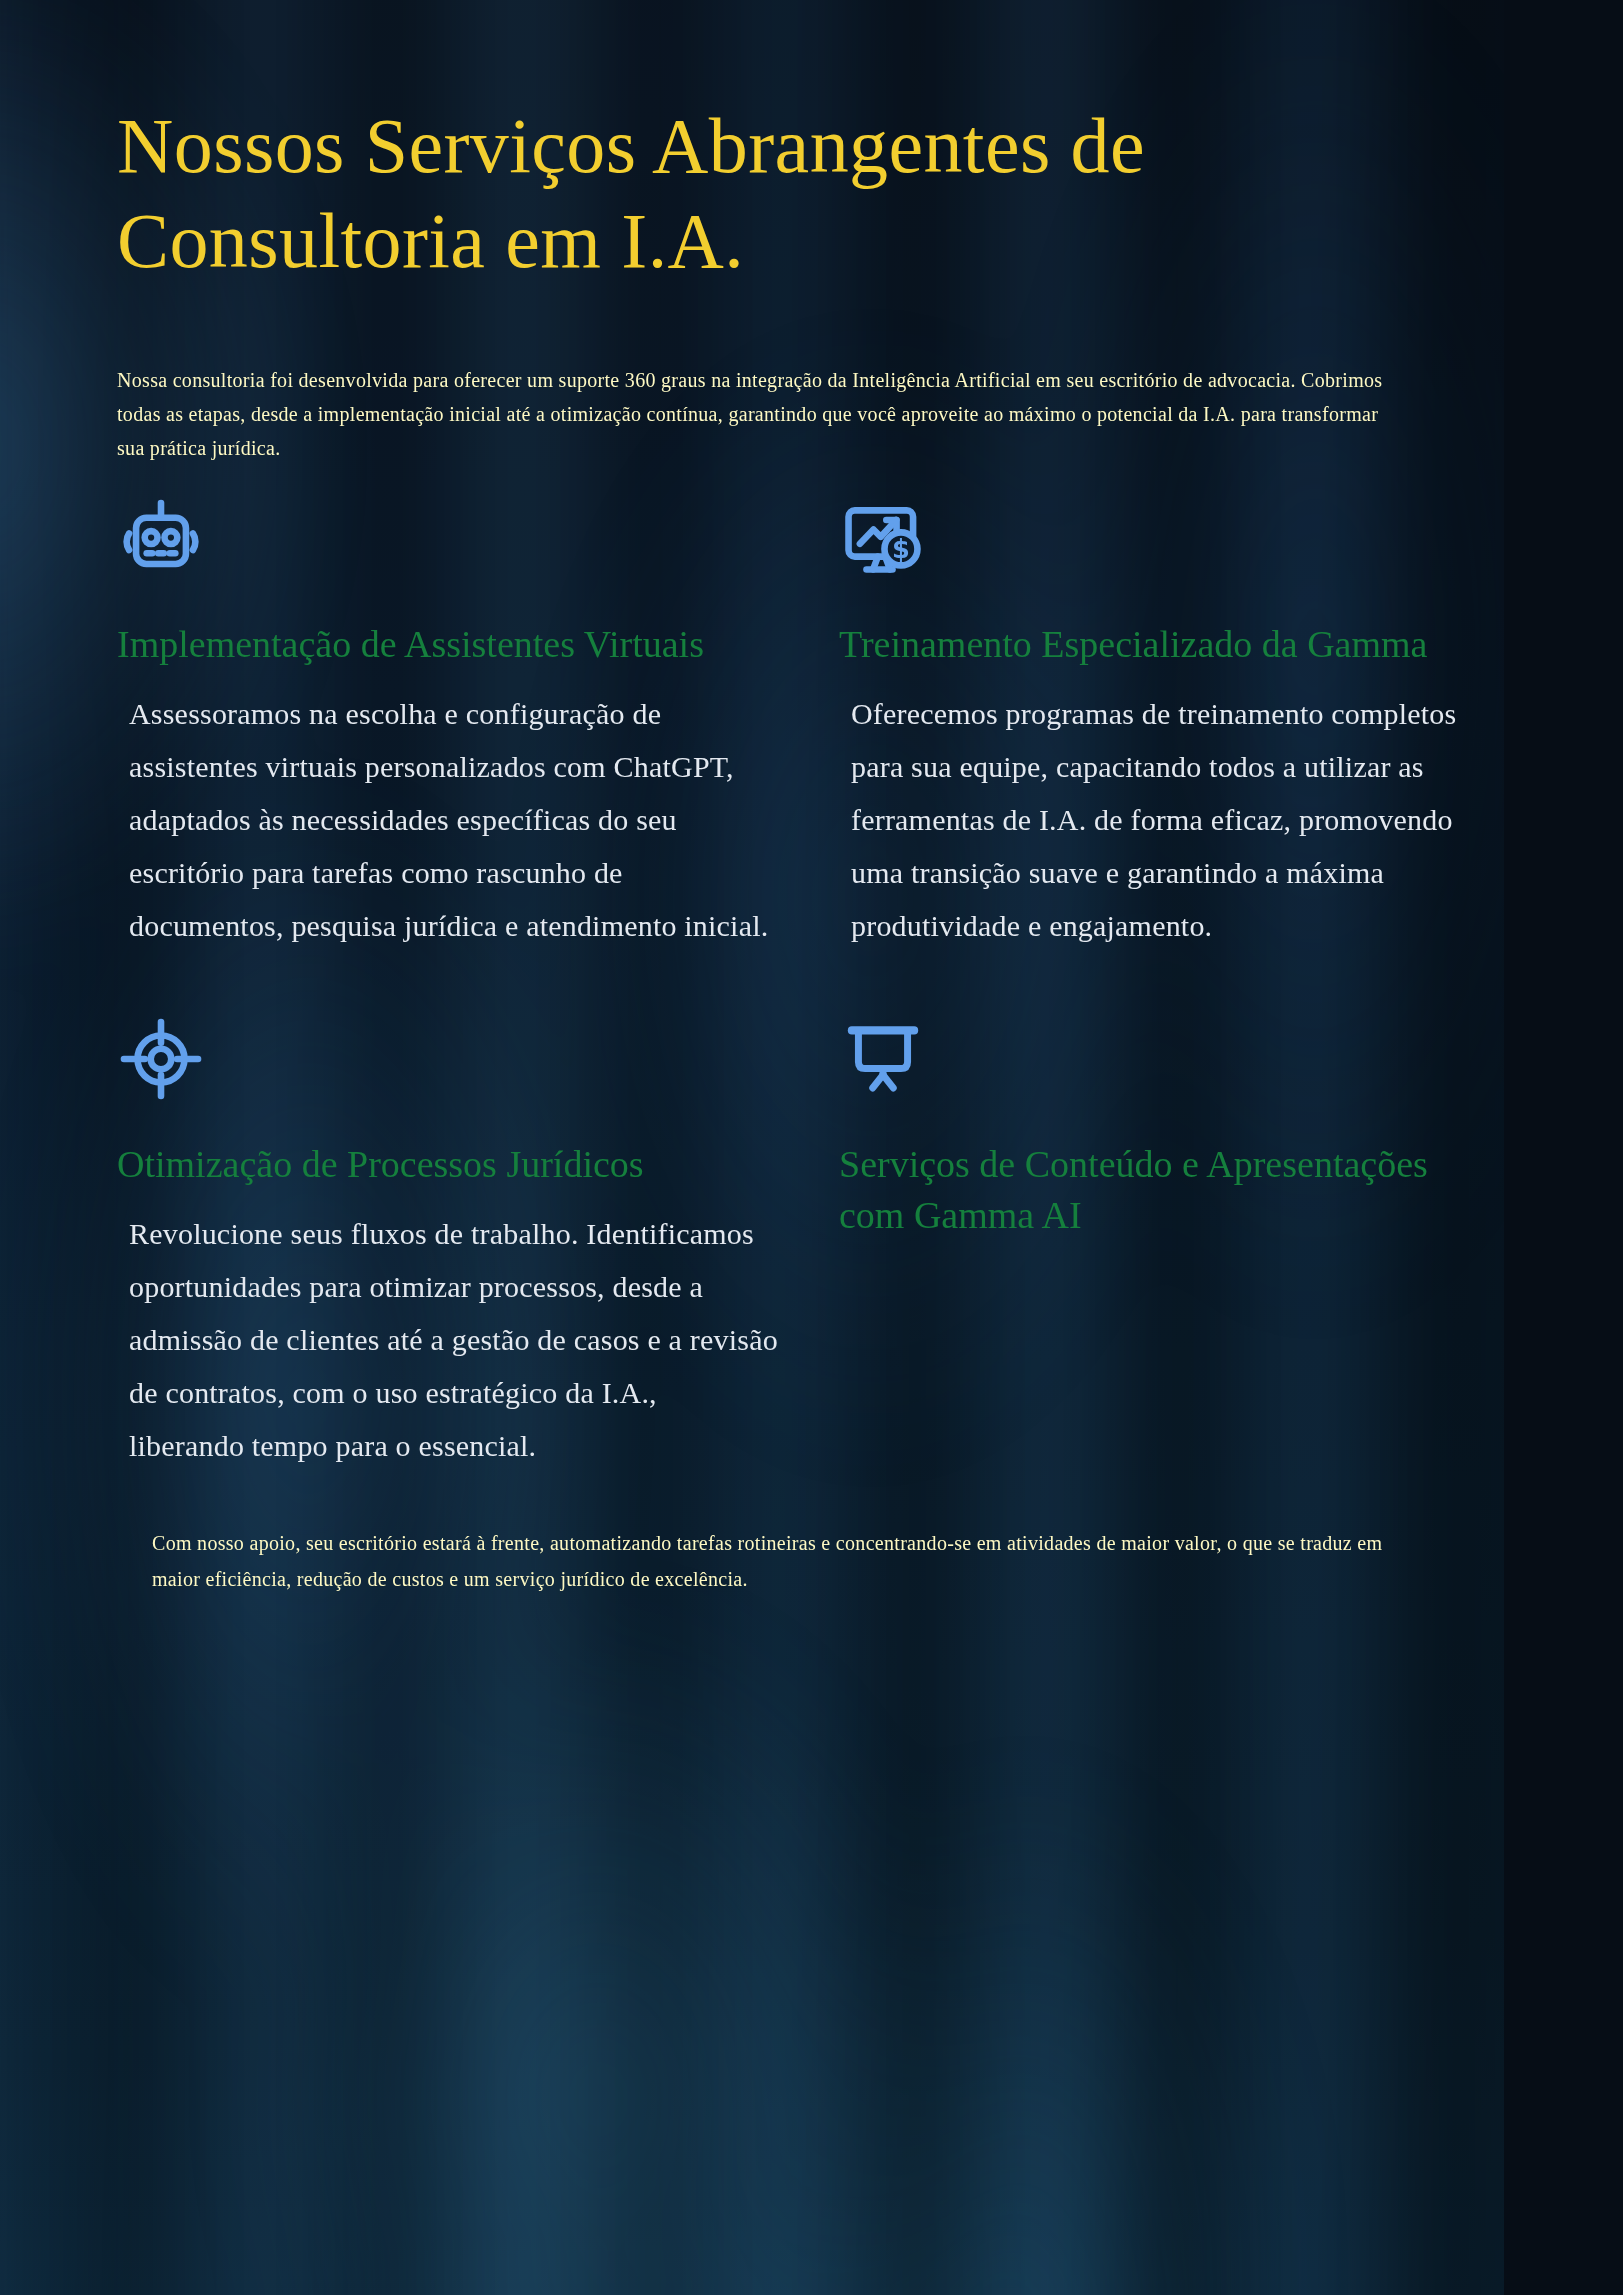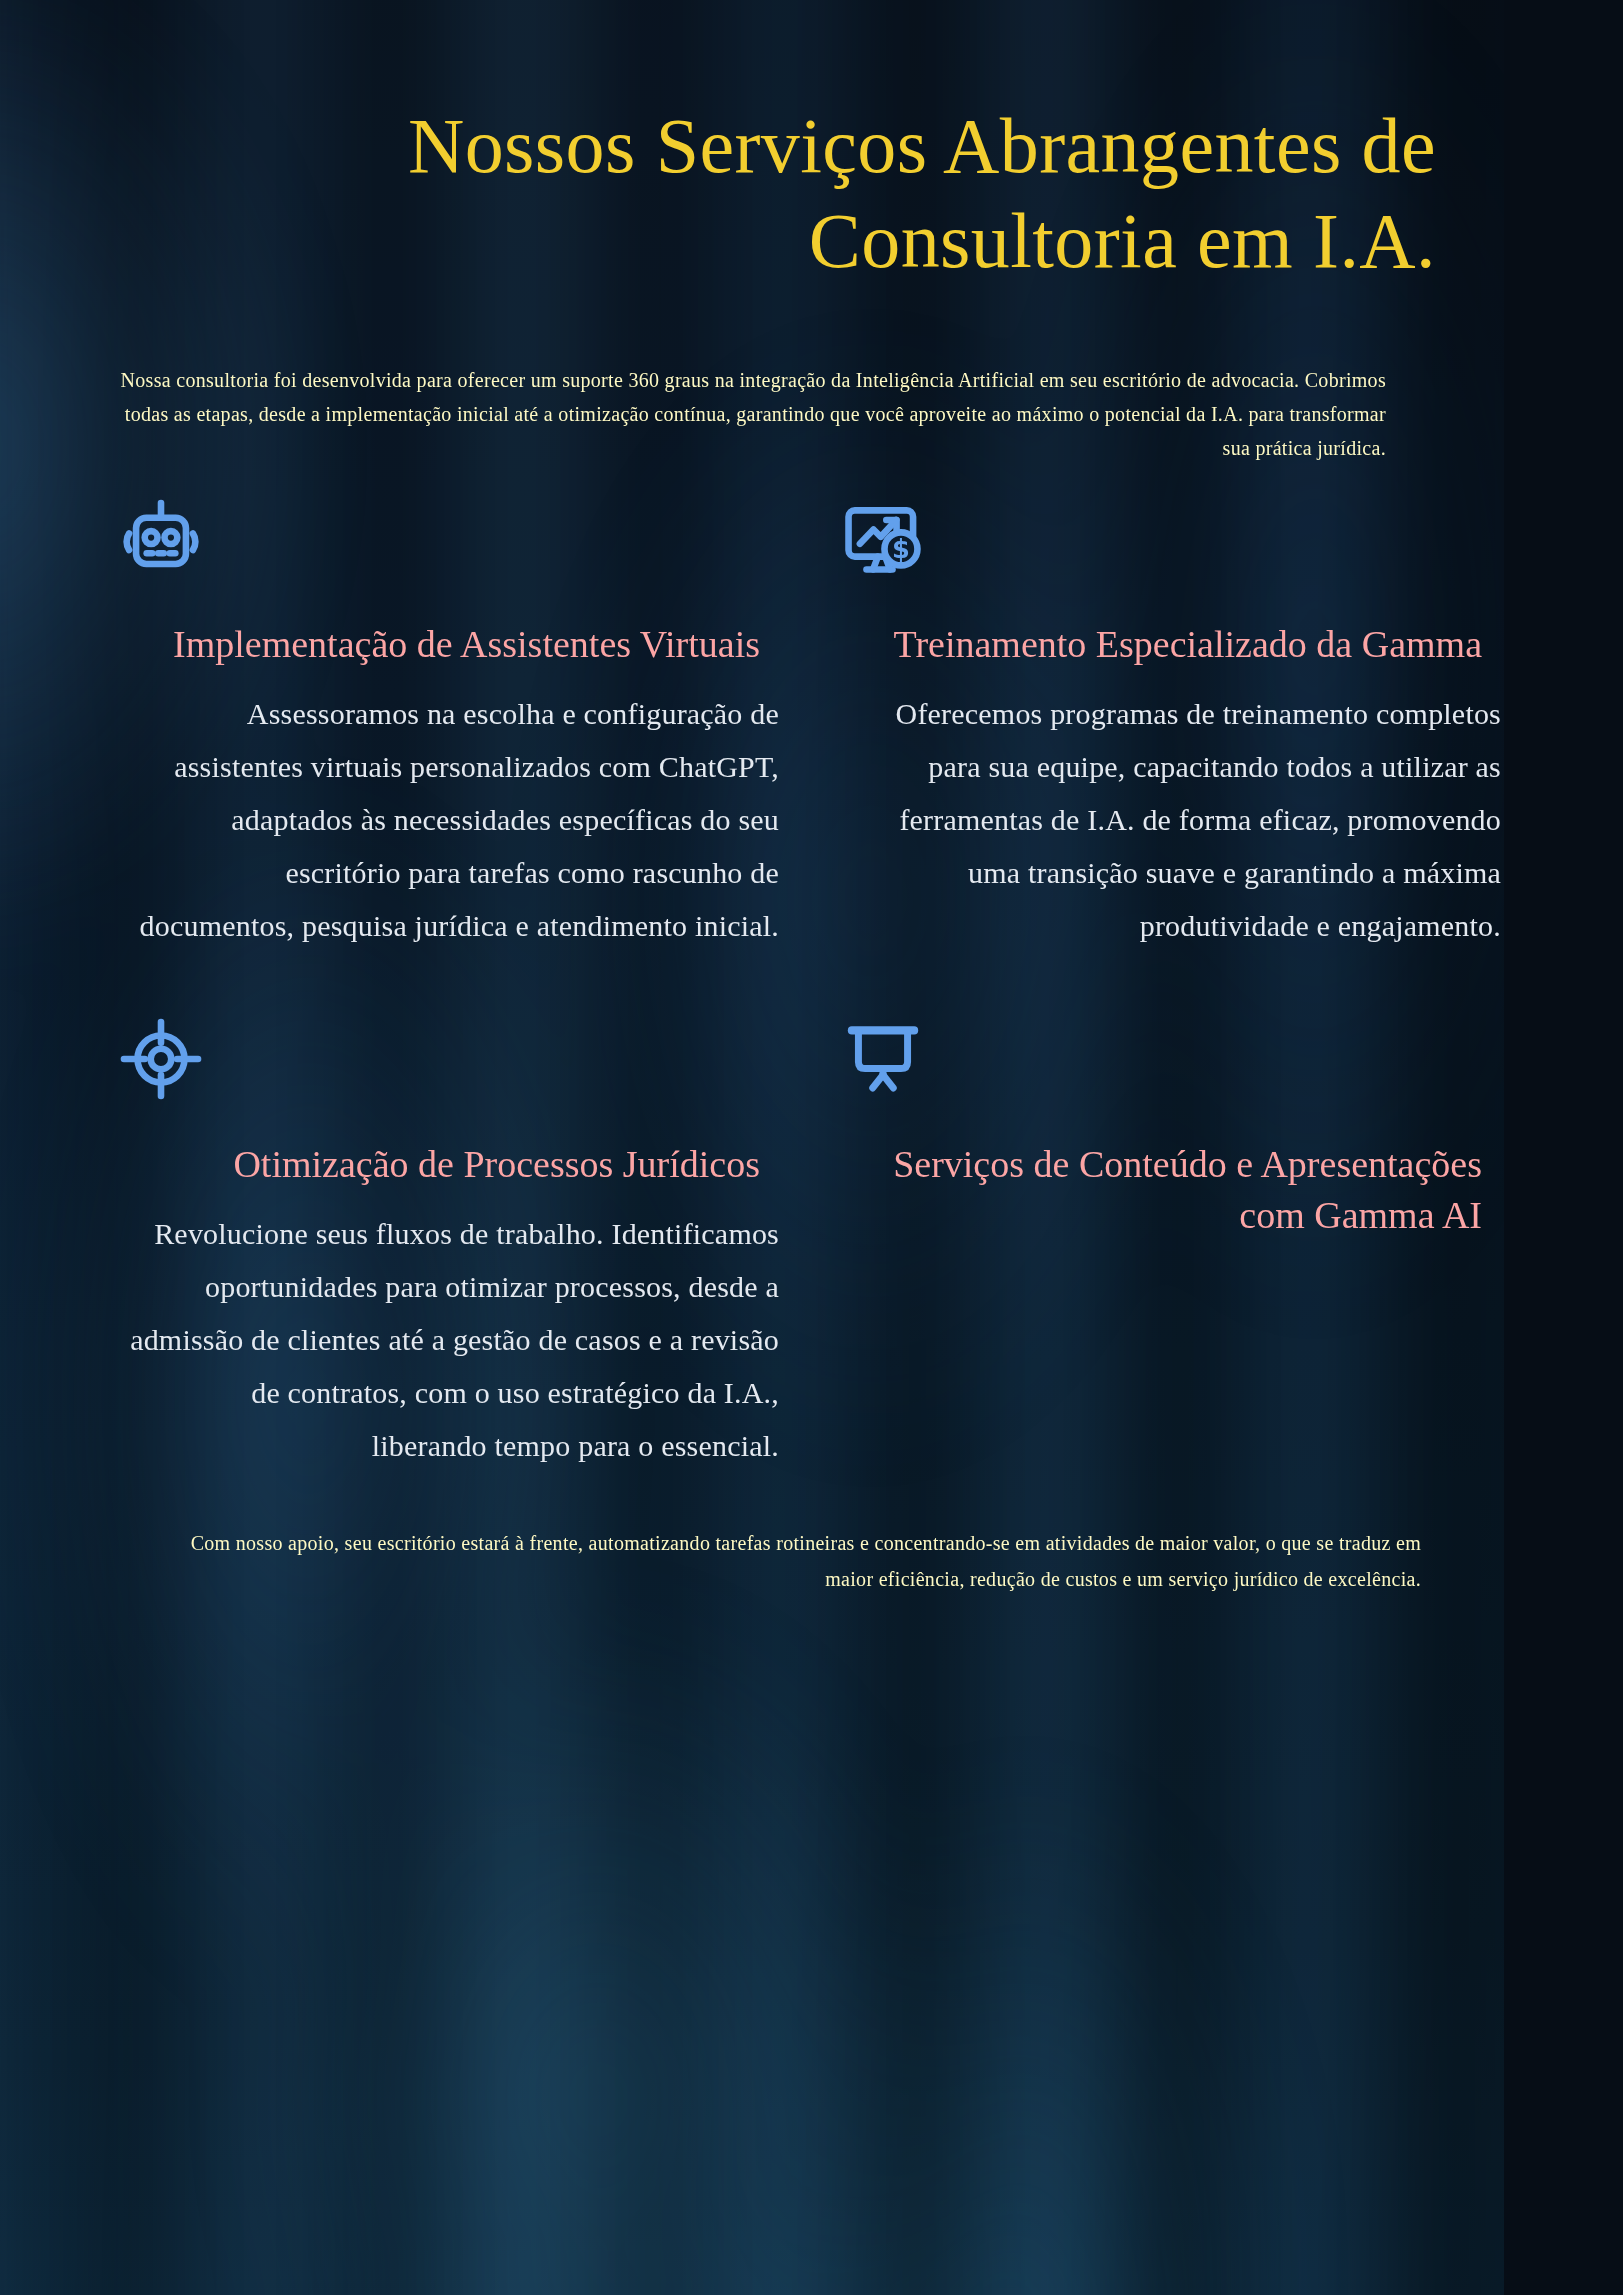--- a/index.html
+++ b/index.html
@@ -3,21 +3,20 @@
 <meta charset="utf-8">
 <style>
   html, body { margin: 0; padding: 0; background: #060d16; }
   .page {
     position: relative;
     width: 1504px;
     height: 2295px;
     overflow: hidden;
     font-family: "Liberation Serif", "DejaVu Serif", serif;
     background: #0a1828;
-    text-align: right;
   }
   
   .bg-base {
     position: absolute; inset: 0;
     background: linear-gradient(175deg, #0a1624 0%, #0a1a2b 30%, #0b2032 60%, #0c2436 85%, #0e2a3f 100%);
   }
   .bg-blur {
     position: absolute; inset: -101px;
     background:
       radial-gradient(524px 761px at 4% 22%, rgba(52,104,146,0.40), transparent 65%),
@@ -75,21 +74,21 @@
   }
   .service-card { min-width: 0; }
   .icon-box { height: 88px; margin-bottom: 36px; }
   .icon-box svg { width: 88px; height: 88px; display: block; }
   .card-title {
     margin: 0 0 17px 0;
     max-width: 643px;
     font-size: 38px;
     line-height: 1.33;
     font-weight: 500;
-    color: #fca5a5;
+    color: #15803d;
   }
   .card-desc {
     margin: 12px;
     max-width: 673px;
     font-size: 30px;
     line-height: 1.77;
     letter-spacing: 0.2px;
     color: #E4E9F0;
   }
   .closing { margin-top: 41px; line-height: 1.8; margin-left: 35px; }

